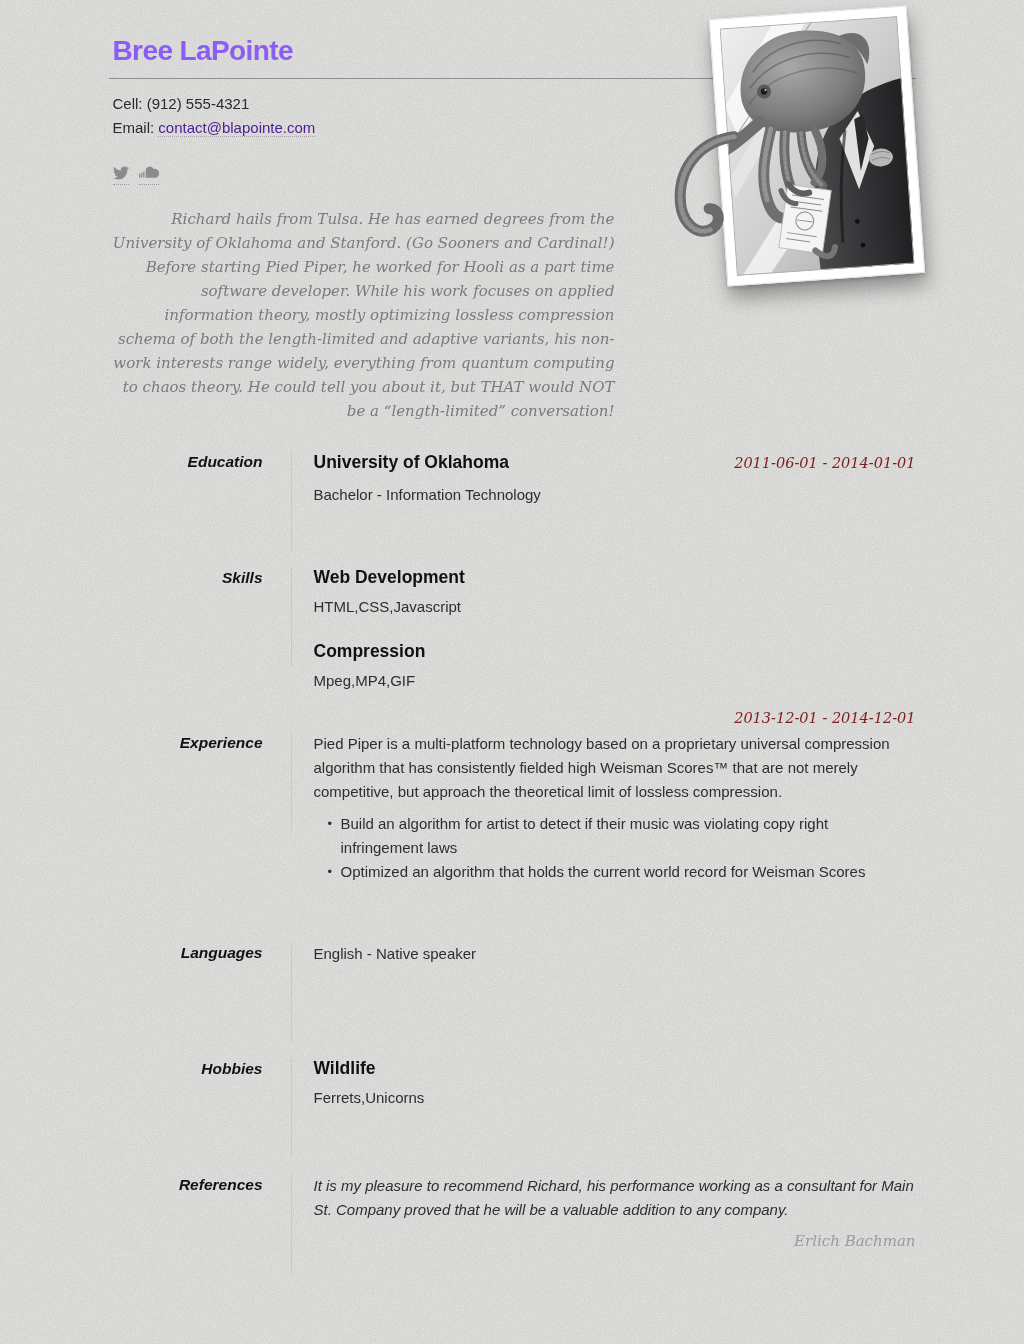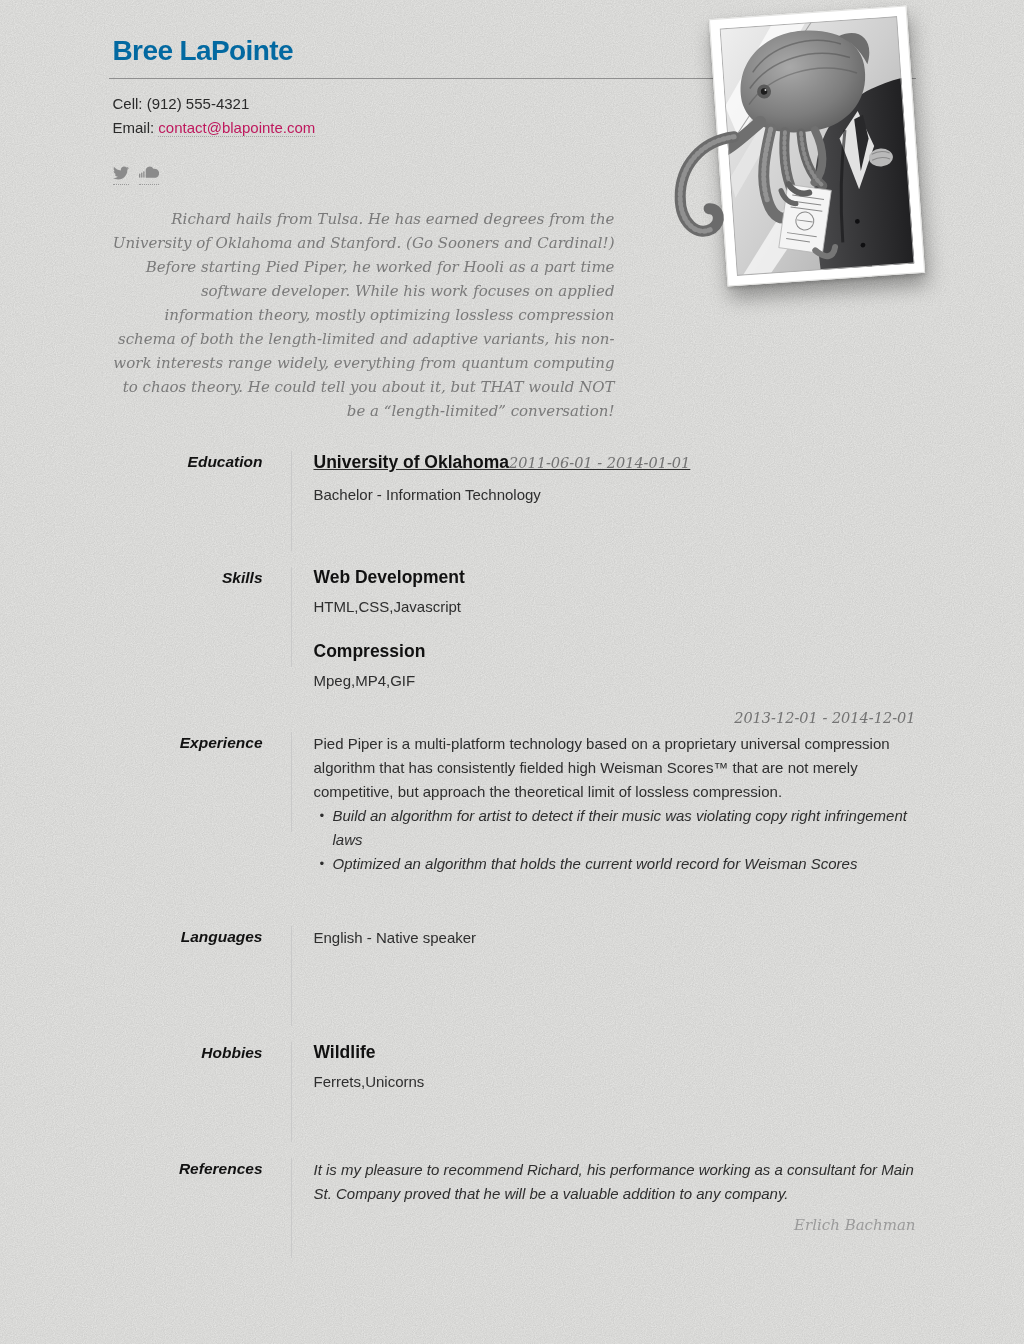--- a/index.html
+++ b/index.html
@@ -20,27 +20,27 @@
     padding: 37px 0 60px;
     position: relative;
     z-index: 1;
   }
 
   
   h1.name {
     font-size: 28px;
     font-weight: bold;
     letter-spacing: -0.6px;
-    color: #0369a1;
+    color: #8b5cf6;
     margin: 0 0 13px 4px;
     line-height: 28px;
   }
   .name-rule { border: none; border-top: 1px solid #8f8f8f; margin: 0 0 13px 0; }
   .contact { margin-left: 4px; font-size: 15px; line-height: 24px; color: #2a2a2a; }
-  .email-link { color: #be185d; text-decoration: none; border-bottom: 1px dotted #a6a6a6; cursor: pointer; }
+  .email-link { color: #4c1d95; text-decoration: none; border-bottom: 1px dotted #a6a6a6; cursor: pointer; }
   .social { margin: 25px 0 0 4px; display: flex; gap: 10px; }
   .social-link { display: inline-block; border-bottom: 1px dotted #9a9a9a; padding-bottom: 3px; line-height: 0; cursor: pointer; }
   .social-link svg { height: 16px; fill: #8b8b8b; }
   .bio {
     font-family: "DejaVu Serif", serif;
     font-style: italic;
     color: #7a7a7a;
     font-size: 15px;
     line-height: 24px;
     max-width: 502px;
@@ -76,36 +76,36 @@
     text-align: right;
     font-size: 15.5px;
     font-weight: bold;
     font-style: italic;
     color: #111;
     flex-shrink: 0;
   }
   .sec-rule { width: 1px; height: 100px; background: #c9c9c9; flex-shrink: 0; }
   .sec-content { flex: 1; padding-left: 22px; font-size: 15px; line-height: 24px; color: #2e2e2e; }
 
-  .headline-row { display: flex; align-items: baseline; text-decoration: underline; }
+  .headline-row { display: flex; justify-content: space-between; align-items: baseline; }
   .headline { font-size: 17.5px; font-weight: bold; color: #111; line-height: 21px; }
   .date {
     font-family: "DejaVu Serif", serif;
     font-style: italic;
     font-size: 14.5px;
-    color: #737373;
+    color: #7f1d1d;
     white-space: nowrap;
   }
   .sub { margin-top: 8px; }
   .it { }
   .skill-item + .skill-item { margin-top: 22px; }
   .keywords { margin-top: 7px; }
 
   .exp-date-row { text-align: right; margin-bottom: 5px; line-height: 18px; }
-  ul.highlights { list-style: none; margin: 0; padding: 0 0 0 6px; font-style: italic; }
+  ul.highlights { list-style: none; margin: 8px; padding: 0 0 0 6px; }
   ul.highlights li { position: relative; padding-left: 13px; }
   ul.highlights li::before { content: "\2022"; position: absolute; left: 0; top: 0; font-size: 13px; color: #2e2e2e; }
 
   .quote { font-style: italic; }
   .ref-name {
     text-align: right;
     font-family: "DejaVu Serif", serif;
     font-style: italic;
     color: #9b9b9b;
     font-size: 15px;

